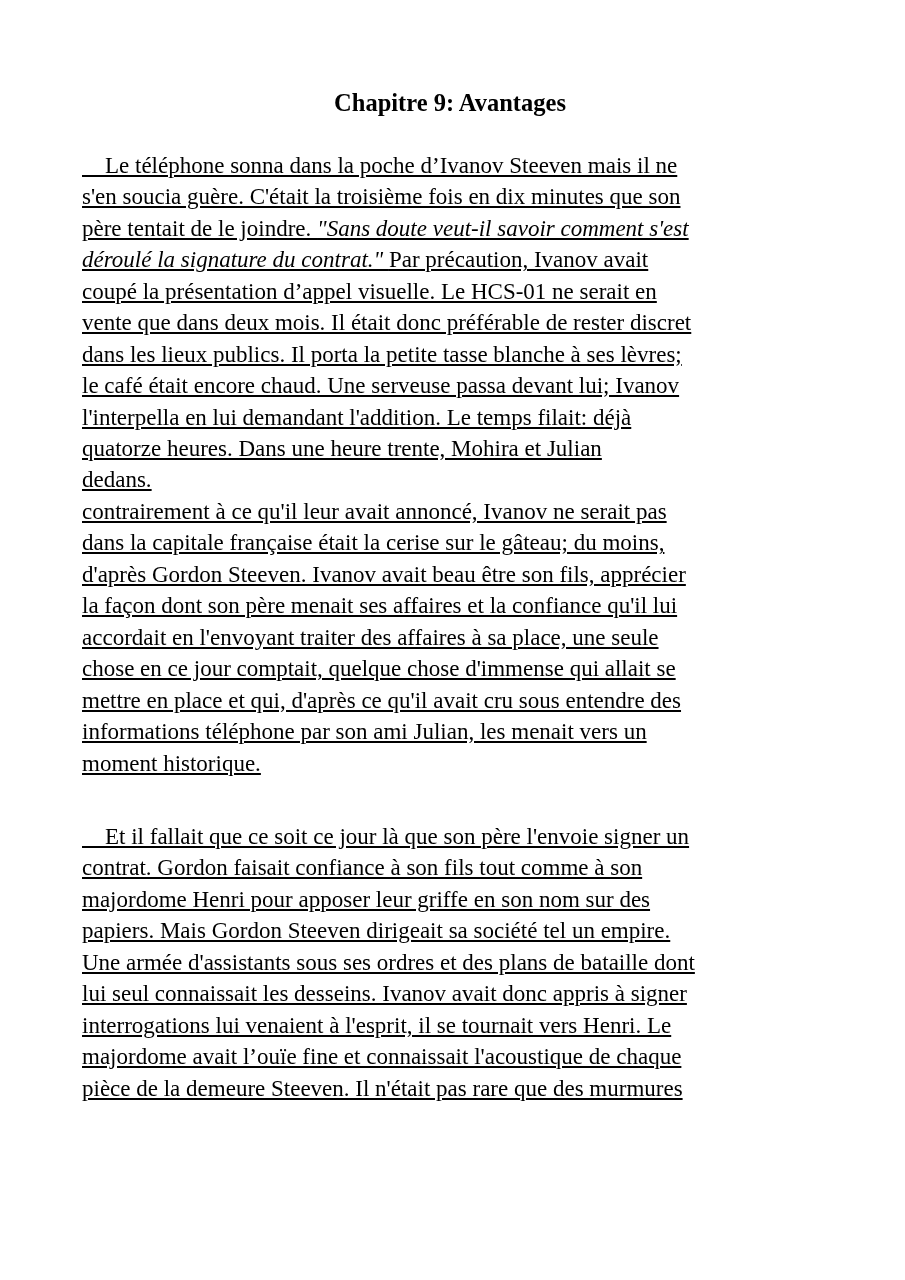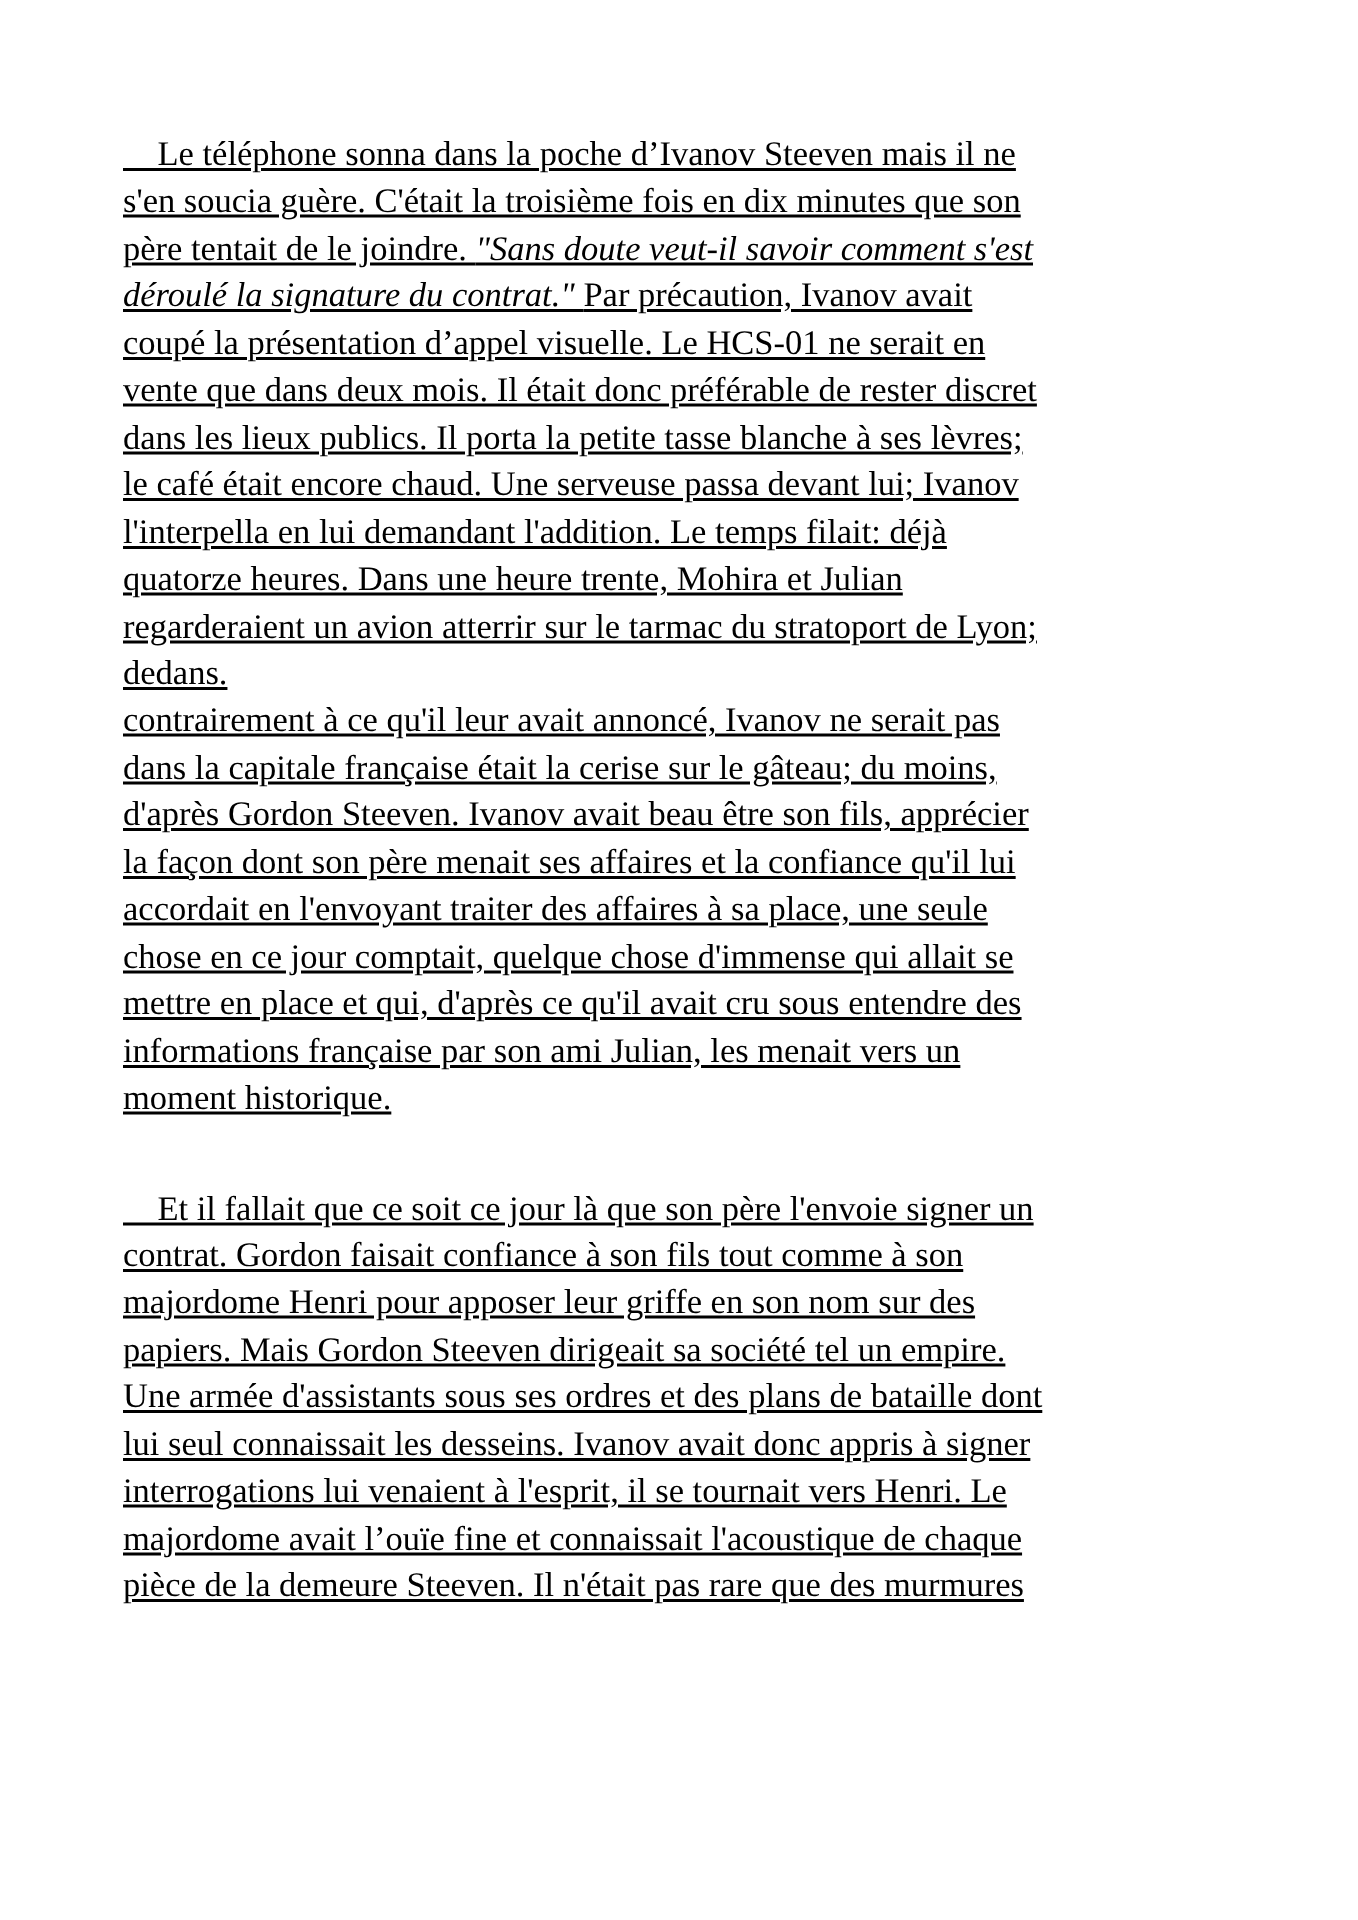--- a/index.html
+++ b/index.html
@@ -39,44 +39,44 @@
     white-space: pre;
   }
   .line em {
     font-style: italic;
   }
 </style>
 </head>
 <body style="background: rgb(255, 255, 255);">
 
 <div class="page" style="background: rgb(255, 255, 255); color: rgb(0, 0, 0);">
+  <h1 class="title">Chapitre 9: Avantages</h1>
   <div>
       <div class="paragraph">
         <div class="line"><span>    Le téléphone sonna dans la poche d’Ivanov Steeven mais il ne</span></div>
         <div class="line"><span>s'en soucia guère. C'était la troisième fois en dix minutes que son</span></div>
         <div class="line"><span>père tentait de le joindre. </span><em>"Sans doute veut-il savoir comment s'est</em></div>
         <div class="line"><em>déroulé la signature du contrat." </em><span>Par précaution, Ivanov avait</span></div>
         <div class="line"><span>coupé la présentation d’appel visuelle. Le HCS-01 ne serait en</span></div>
         <div class="line"><span>vente que dans deux mois. Il était donc préférable de rester discret</span></div>
         <div class="line"><span>dans les lieux publics. Il porta la petite tasse blanche à ses lèvres;</span></div>
         <div class="line"><span>le café était encore chaud. Une serveuse passa devant lui; Ivanov</span></div>
         <div class="line"><span>l'interpella en lui demandant l'addition. Le temps filait: déjà</span></div>
         <div class="line"><span>quatorze heures. Dans une heure trente, Mohira et Julian</span></div>
-        <div class="line"><span>regarderaient un avion atterrir sur le tarmac du stratoport de Lyon;</span></div>
         <div class="line"><span>dedans.</span></div>
         <div class="line"><span>contrairement à ce qu'il leur avait annoncé, Ivanov ne serait pas</span></div>
       </div>
       <div class="paragraph">
         <div class="line"><span>dans la capitale française était la cerise sur le gâteau; du moins,</span></div>
         <div class="line"><span>d'après Gordon Steeven. Ivanov avait beau être son fils, apprécier</span></div>
         <div class="line"><span>la façon dont son père menait ses affaires et la confiance qu'il lui</span></div>
         <div class="line"><span>accordait en l'envoyant traiter des affaires à sa place, une seule</span></div>
         <div class="line"><span>chose en ce jour comptait, quelque chose d'immense qui allait se</span></div>
         <div class="line"><span>mettre en place et qui, d'après ce qu'il avait cru sous entendre des</span></div>
-        <div class="line"><span>informations française par son ami Julian, les menait vers un</span></div>
+        <div class="line"><span>informations téléphone par son ami Julian, les menait vers un</span></div>
         <div class="line"><span>moment historique.</span></div>
       </div>
       <div class="paragraph space-before">
         <div class="line"><span>    Et il fallait que ce soit ce jour là que son père l'envoie signer un</span></div>
         <div class="line"><span>contrat. Gordon faisait confiance à son fils tout comme à son</span></div>
         <div class="line"><span>majordome Henri pour apposer leur griffe en son nom sur des</span></div>
         <div class="line"><span>papiers. Mais Gordon Steeven dirigeait sa société tel un empire.</span></div>
         <div class="line"><span>Une armée d'assistants sous ses ordres et des plans de bataille dont</span></div>
         <div class="line"><span>lui seul connaissait les desseins. Ivanov avait donc appris à signer</span></div>
         <div class="line"><span>interrogations lui venaient à l'esprit, il se tournait vers Henri. Le</span></div>

